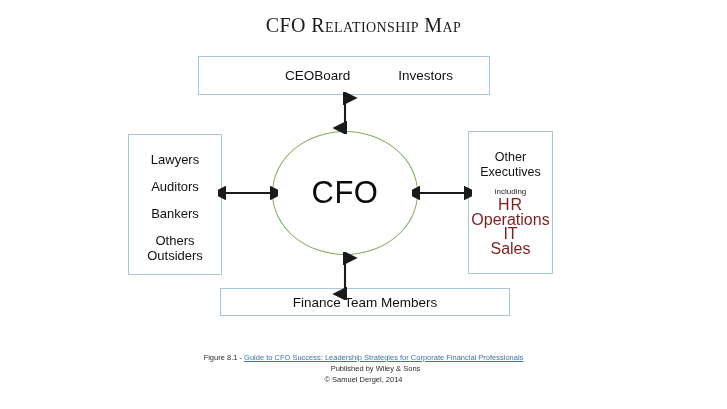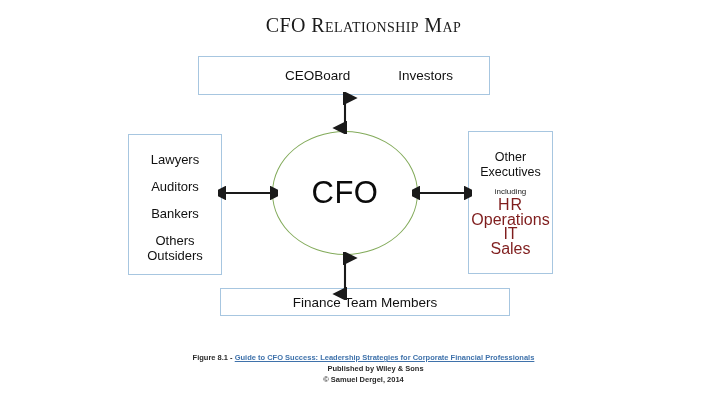--- a/index.html
+++ b/index.html
@@ -157,21 +157,21 @@
 
   
   .caption {
     position: absolute;
     left: 0;
     width: 727px;
     text-align: center;
     font-size: 7.5px;
     line-height: 10.5px;
     color: #2b2b2b;
-    font-weight: bold;
+    font-weight: normal;
   }
   #caption-l1 { top: 353px; }
   #caption-l2 { top: 364px; padding-left: 12px; }
   #caption-l3 { top: 375px; }
   .caption .link {
     color: #3f72ab;
     text-decoration: underline;
   }
 </style>
 </head>

